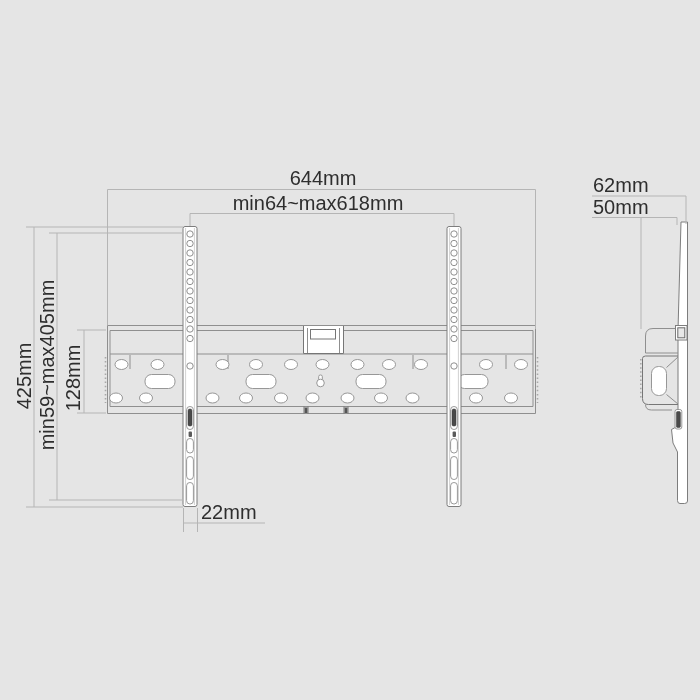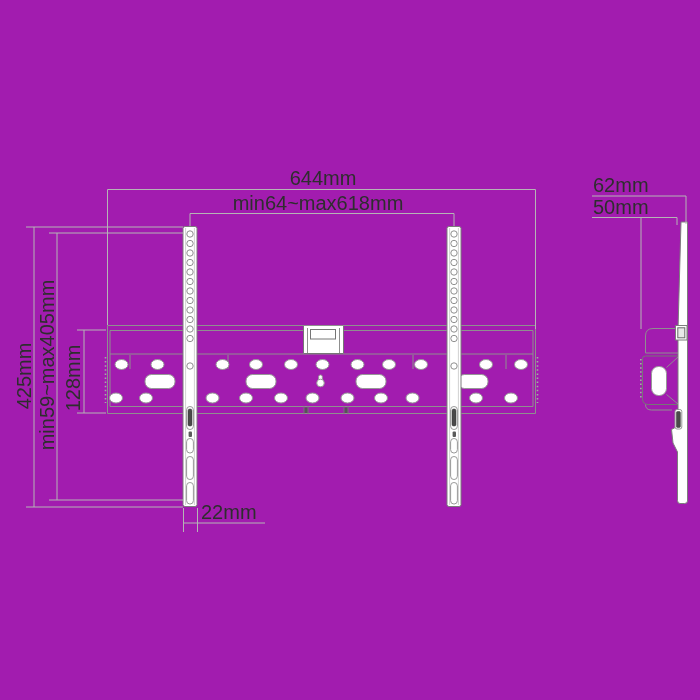--- a/index.html
+++ b/index.html
@@ -8,21 +8,21 @@
     background:#ffffff;
     width:700px;
     height:700px;
     overflow:hidden;
     font-family:"Liberation Sans", sans-serif;
   }
   .stage{
     position:relative;
     width:700px;
     height:700px;
-    background:#a21caf;
+    background:#e5e5e5;
   }
   svg{display:block}
   .dim-line{stroke:#b5b5b5;stroke-width:1;fill:none}
   .draw{stroke:#8f8f8f;stroke-width:1;fill:none}
   .draw-dark{stroke:#767676;stroke-width:1;fill:none}
   .draw-fill{stroke:#7d7d7d;stroke-width:1;fill:#ffffff}
   .hole{stroke:#8f8f8f;stroke-width:1;fill:#ffffff}
   .slot{stroke:#979797;stroke-width:1;fill:#ffffff}
   .screw{fill:#4a4a4a;stroke:#3a3a3a;stroke-width:0.5}
   .serration{stroke:#a8a8a8;stroke-width:1.6;stroke-dasharray:1.5 2.6;fill:none}

